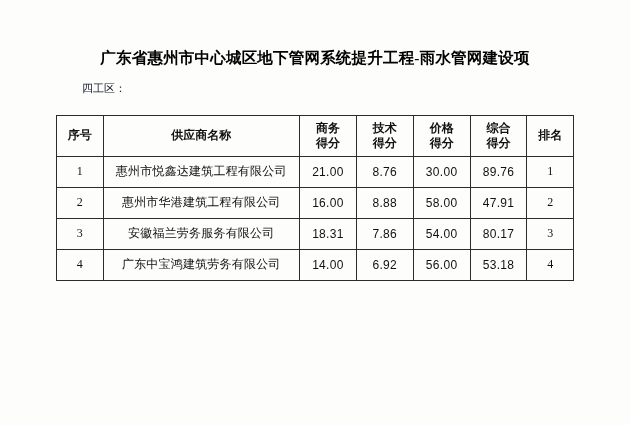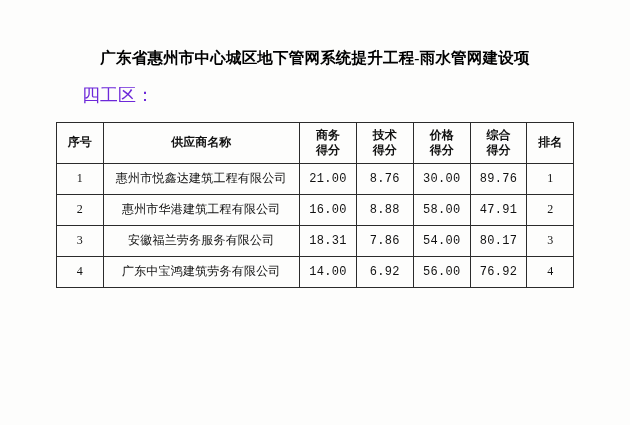--- a/index.html
+++ b/index.html
@@ -40,30 +40,30 @@
     text-align: justify;
     text-justify: inter-ideograph;
     margin: 14px 0 0 0;
     letter-spacing: 0.1px;
     color: #111;
   }
   .body-text.indent {
     text-indent: 26px;
   }
   .section-label {
-    font-size: 18px;
+    font-size: 11px;
     line-height: 1.8;
     margin: 4px 0 6px 0;
     text-indent: 26px;
-    color: #6d28d9;
+    color: #0f172a;
   }
   table.score-table {
     width: 100%;
     border-collapse: collapse;
-    margin-top: 10px;
+    margin-top: 16px;
     table-layout: fixed;
   }
   table.score-table th,
   table.score-table td {
     border: 1px solid #2b2b2b;
     font-size: 12px;
     text-align: center;
     vertical-align: middle;
     padding: 0;
     height: 30px;
@@ -81,21 +81,21 @@
     text-align: left;
     padding-left: 8px;
     font-size: 12px;
     letter-spacing: 0.2px;
   }
   col.c-idx { width: 9%; }
   col.c-sup { width: 38%; }
   col.c-num { width: 11%; }
   col.c-rank { width: 9%; }
   .num-cell {
-    font-family: Liberation Mono, monospace;
+    font-family: Liberation Sans, sans-serif;
     letter-spacing: 0.3px;
   }
 </style>
 </head>
 <body>
 
 <div class="page">
 
   <h1 class="doc-title">
     <span>广东省惠州市中心城区地下管网系统提升工程-雨水管网建设项</span>
@@ -170,19 +170,19 @@
         <td class="num-cell">54.00</td>
         <td class="num-cell">80.17</td>
         <td>3</td>
       </tr>
       <tr>
         <td>4</td>
         <td class="supplier">广东中宝鸿建筑劳务有限公司</td>
         <td class="num-cell">14.00</td>
         <td class="num-cell">6.92</td>
         <td class="num-cell">56.00</td>
-        <td class="num-cell">76.92</td>
+        <td class="num-cell">53.18</td>
         <td>4</td>
       </tr>
     </tbody>
   </table>
 
 </div>
 
 </body></html>

